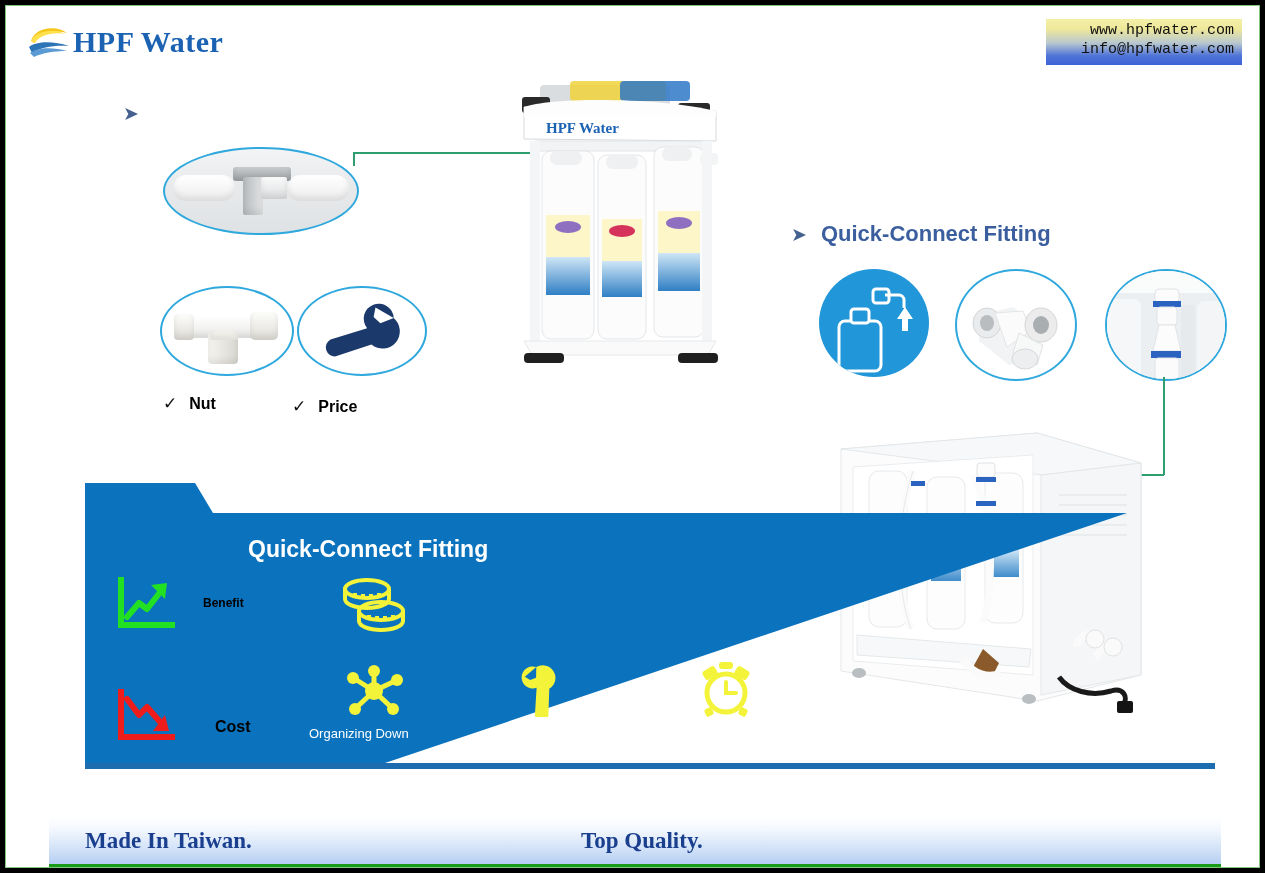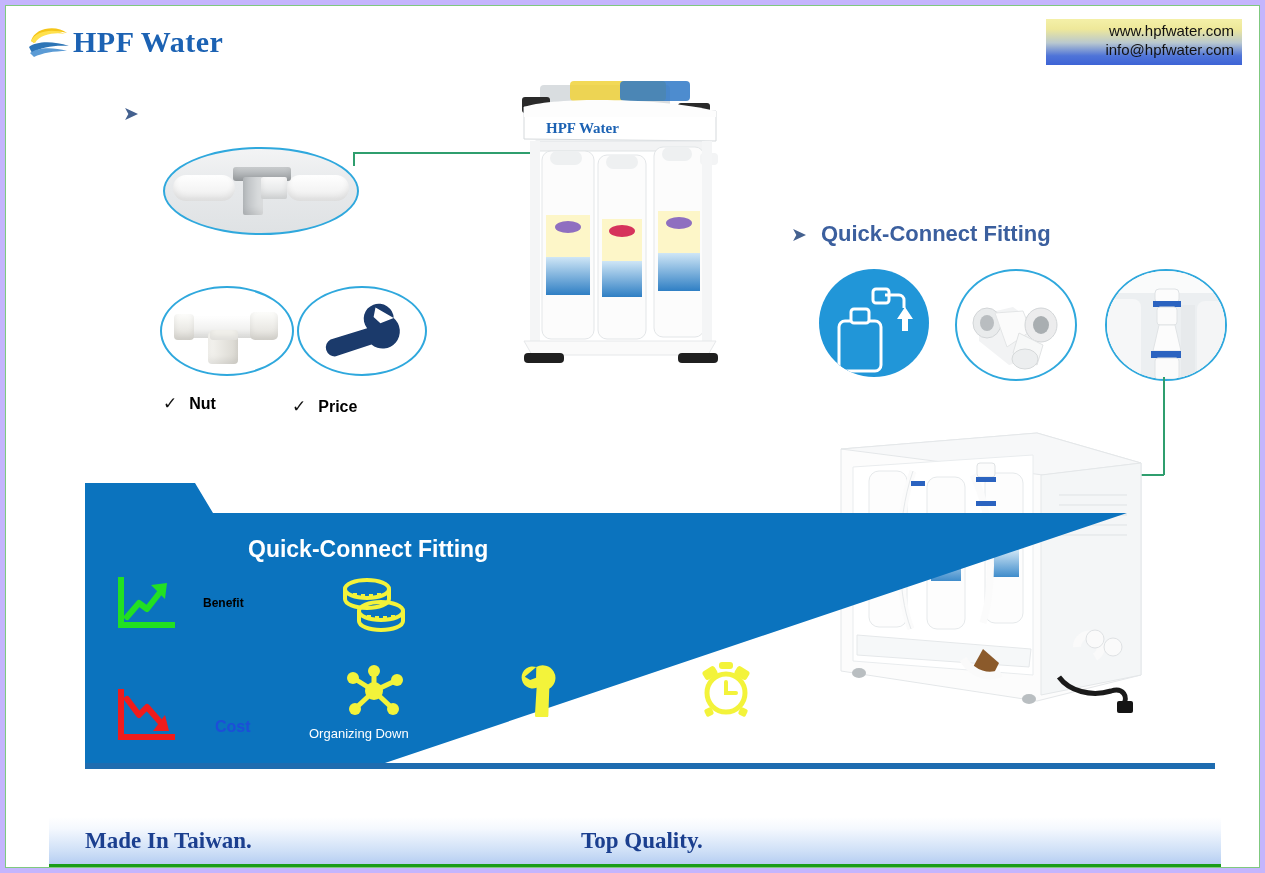--- a/index.html
+++ b/index.html
@@ -1,33 +1,33 @@
 <!DOCTYPE html>
 <html><head>
 <meta charset="utf-8">
 <style>
   html,body{margin:0;padding:0;background:#fff;}
   body{width:1265px;height:873px;position:relative;overflow:hidden;
        font-family:"Liberation Sans", sans-serif;}
 
   
-  #page{position:absolute;inset:0;border:5px solid #c4b5fd;box-sizing:border-box;background:#fff;}
+  #page{position:absolute;inset:0;border:5px solid #000000;box-sizing:border-box;background:#fff;}
   #page-inner{position:absolute;inset:0;border:1px solid #7fc97f;box-sizing:border-box;}
 
   
   .logo{position:absolute;left:22px;top:18px;display:flex;align-items:center;gap:2px;}
   .logo-mark{width:44px;height:38px;position:relative;flex:none;}
   .logo-text{font-family:"Liberation Serif",serif;font-weight:bold;font-size:30px;
              color:#1c62b3;letter-spacing:.5px;line-height:1;}
 
   
   .urlbox{position:absolute;right:18px;top:14px;width:196px;padding:3px 8px 5px 8px;
           background:linear-gradient(180deg,#f4f0a8 0%,#eee89a 22%,#b9c8cf 52%,#4f74d8 80%,#3d63d6 100%);
           text-align:right;box-sizing:border-box;}
-  .urlbox div{font-size:15px;color:#111;line-height:1.25;white-space:nowrap;}
+  .urlbox div{font-size:15px;color:#111;line-height:1.25;white-space:nowrap;font-family:Liberation Mono, monospace;}
 
   
   .heading{position:absolute;display:flex;align-items:center;gap:14px;}
   .heading .bullet{color:#44618f;font-size:19px;line-height:1;}
   .heading .htxt{color:#3b5f9e;font-size:22px;font-weight:600;white-space:nowrap;}
   #head-trad{left:118px;top:99px;}
   #head-quick{left:786px;top:216px;}
 
   
   .ellipse-trad{position:absolute;left:158px;top:142px;width:192px;height:84px;
@@ -60,21 +60,21 @@
   #gl2-v{left:1158px;top:372px;width:1.5px;height:98px;}
   #gl2-h{left:1058px;top:469px;width:101px;height:1.5px;}
 
   
   #banner{position:absolute;left:80px;top:478px;width:1130px;height:290px;}
   #banner svg{display:block;}
 
   .bn-title{position:absolute;left:243px;top:531px;font-size:23px;color:#fff;font-weight:600;}
 
   #bn-benefit-lbl{position:absolute;left:198px;top:591px;font-size:12px;font-weight:bold;color:#000;}
-  #bn-cost-lbl{position:absolute;left:210px;top:713px;font-size:16px;font-weight:bold;color:#1d4ed8;}
+  #bn-cost-lbl{position:absolute;left:210px;top:713px;font-size:16px;font-weight:bold;color:#000000;}
 
   #ic-benefit{position:absolute;left:110px;top:570px;width:64px;height:56px;}
   #ic-cost{position:absolute;left:110px;top:682px;width:64px;height:56px;}
   #ic-coins{position:absolute;left:330px;top:568px;width:74px;height:62px;}
   #ic-org{position:absolute;left:336px;top:660px;width:66px;height:52px;}
   #ic-tool{position:absolute;left:504px;top:660px;width:66px;height:52px;}
   #ic-clock{position:absolute;left:690px;top:655px;width:62px;height:58px;}
 
   #lbl-org{position:absolute;left:304px;top:719px;}
   #lbl-tool{position:absolute;left:481px;top:719px;}

